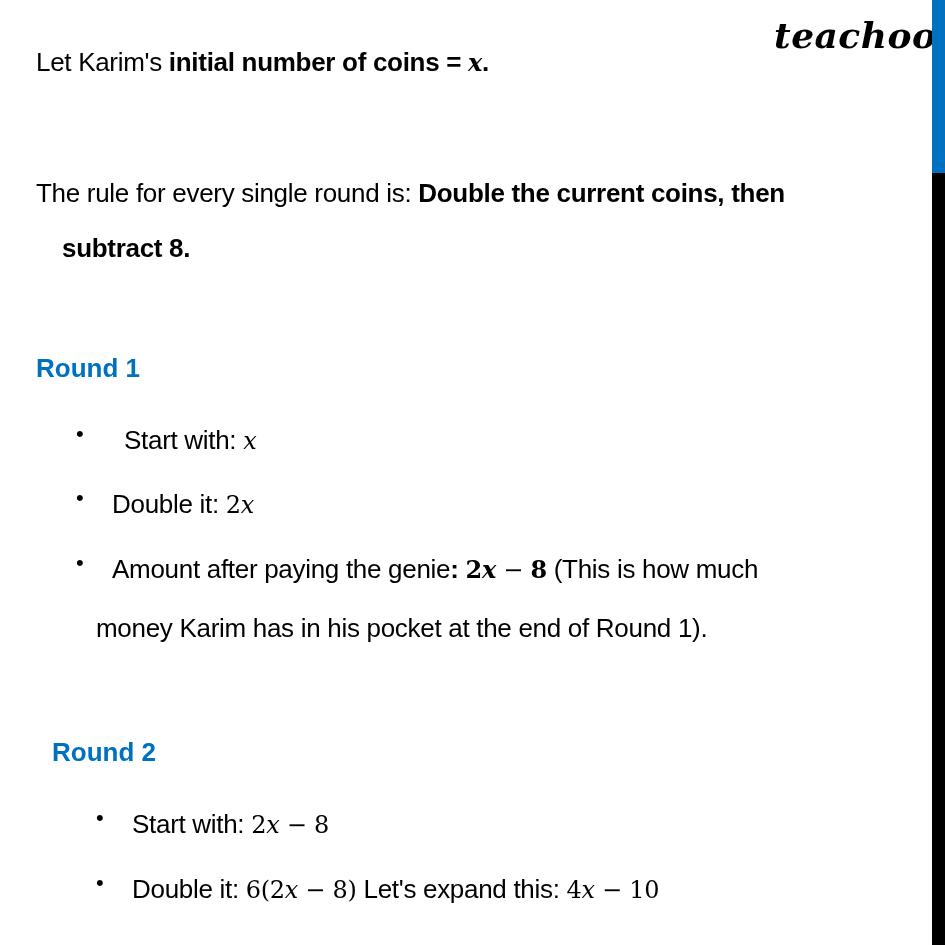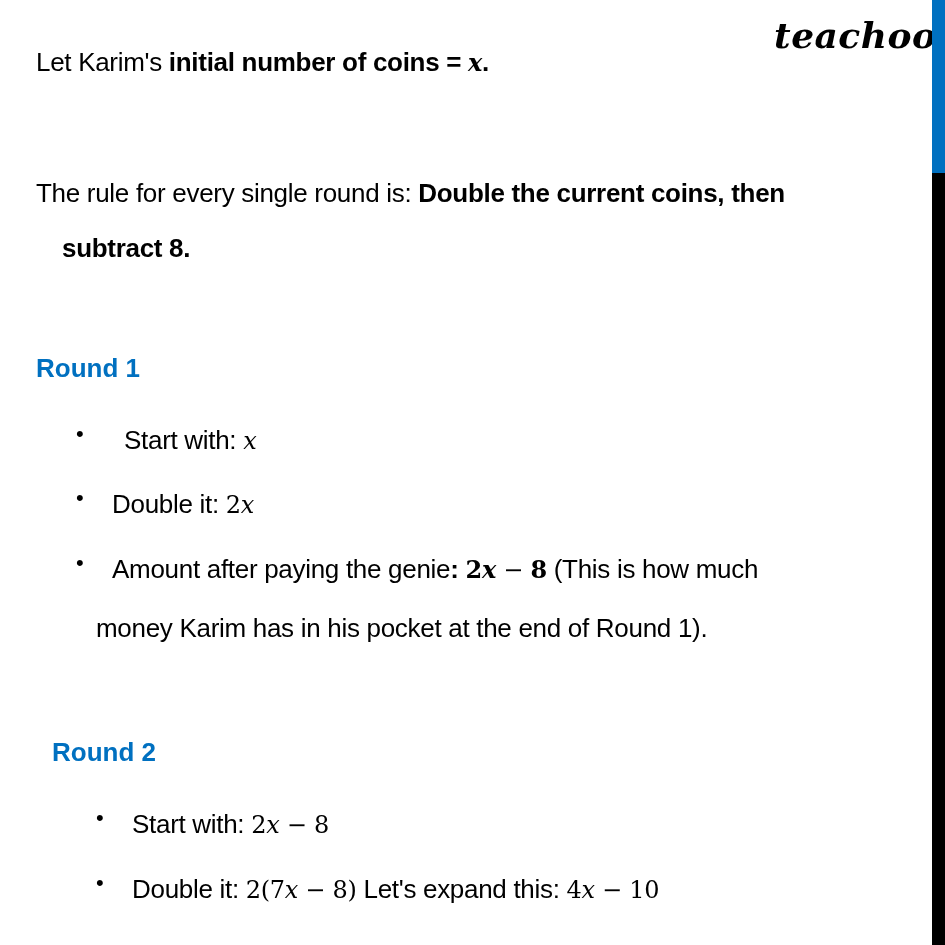--- a/index.html
+++ b/index.html
@@ -127,19 +127,19 @@
 
   <div class="heading" style="left:52px; top:736px;">Round 2</div>
 
   <div class="bullet" style="left:96px; top:802px;">•</div>
   <div class="line" style="left:132px; top:802px;">
     <span>Start with: </span><span class="m">2</span><span class="mi">x</span><span class="m"> − </span><span class="m">8</span>
   </div>
 
   <div class="bullet" style="left:96px; top:867px;">•</div>
   <div class="line" style="left:132px; top:867px;">
-    <span>Double it: </span><span class="m">2(7</span><span class="mi">x</span><span class="m"> − </span><span class="m">8)</span><span> Let's expand this: </span><span class="m">4</span><span class="mi">x</span><span class="m"> − </span><span class="m">10</span>
+    <span>Double it: </span><span class="m">6(2</span><span class="mi">x</span><span class="m"> − </span><span class="m">8)</span><span> Let's expand this: </span><span class="m">4</span><span class="mi">x</span><span class="m"> − </span><span class="m">10</span>
   </div>
 
 </div>
 
 <div class="side-bar-blue"></div>
 <div class="side-bar-black"></div>
 
 </body></html>

